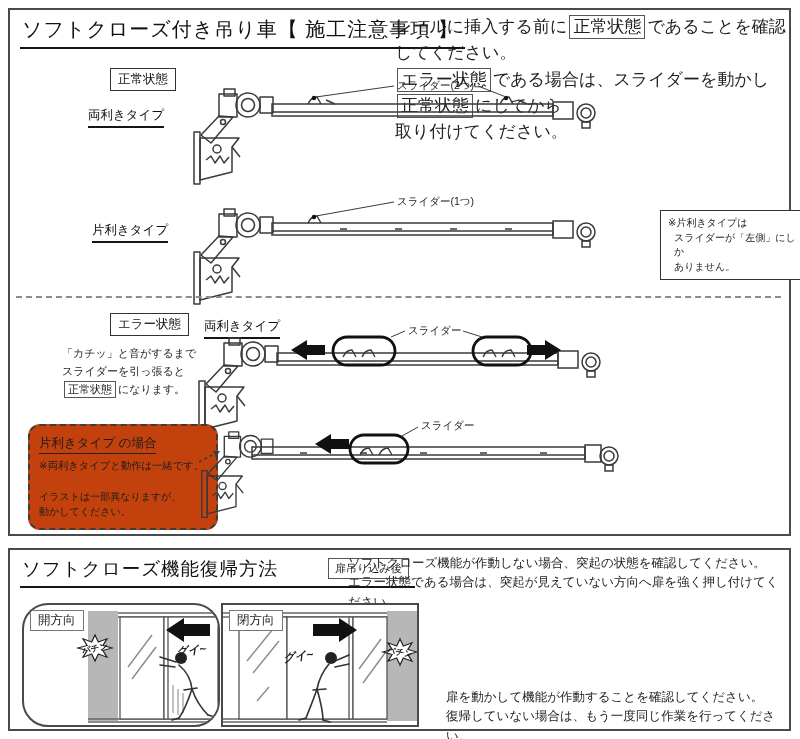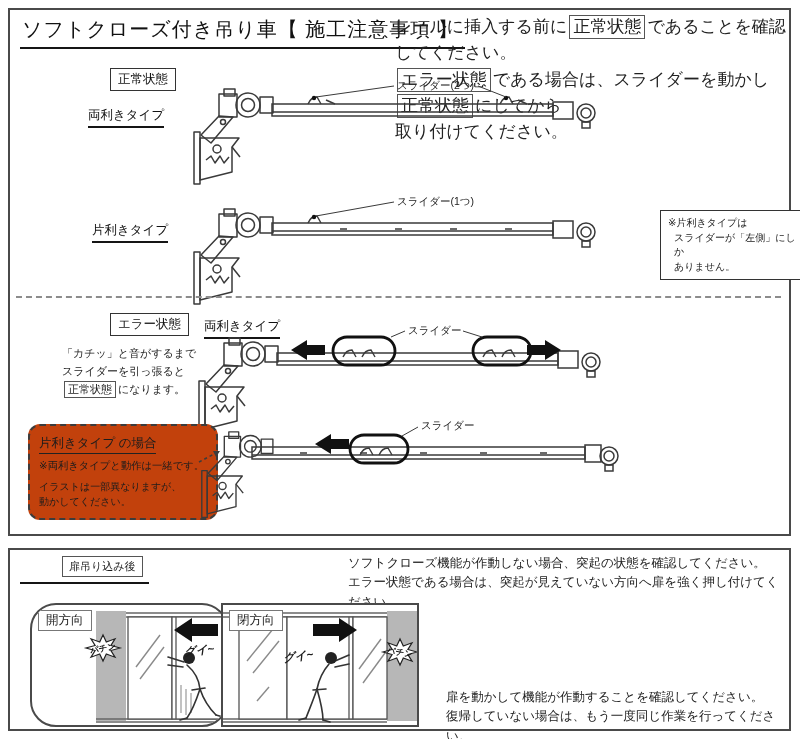--- a/index.html
+++ b/index.html
@@ -18,21 +18,21 @@
   .type-label{font-size:12.5px;font-weight:500;border-bottom:2px solid #151515;
               padding-bottom:2px;white-space:nowrap;color:#111;}
   .body-text{font-size:17px;line-height:1.55;color:#222;}
   .inline-box{border:1px solid #555;padding:0 3px;margin:0 2px;display:inline-block;line-height:1.3;}
   .note-box{border:1.5px solid #333;padding:5px 7px;font-size:10px;line-height:1.45;color:#222;background:#fff;margin-left:40px;}
   .note-indent{padding-left:6px;}
   .dashed-divider{border-top:2px dashed #8c8c8c;height:0;}
   .bubble{border:2px dashed #3c3c3c;border-radius:12px;padding:7px 9px 8px;background:#c2410c;}
   .bubble-title{font-size:12.5px;font-weight:500;border-bottom:1.5px solid #222;display:inline-block;
                 padding-bottom:1px;margin-bottom:5px;white-space:nowrap;}
-  .bubble-note{font-size:10.3px;margin-bottom:8px;white-space:nowrap;}
+  .bubble-note{font-size:10.3px;margin-bottom:18px;white-space:nowrap;}
   .bubble-body{font-size:10px;line-height:1.45;white-space:nowrap;font-family:Liberation Mono, monospace;}
   .panel{position:absolute;border:2px solid #4a4a4a;background:#fff;overflow:hidden;}
   .panel-label{position:absolute;border:1.5px solid #777;background:#fff;font-size:12.5px;
                padding:1px 7px;white-space:nowrap;z-index:3;}
   .push-text{position:absolute;font-size:11.5px;font-weight:700;font-style:italic;z-index:3;white-space:nowrap;}
   svg text{font-family:"Liberation Sans","DejaVu Sans",sans-serif;}
 </style>
 </head>
 <body>
 
@@ -185,29 +185,30 @@
       <use href="#bump" x="160" y="40"></use>
       <use href="#bump" x="179" y="40"></use>
       <line x1="218" y1="12" x2="202" y2="21" stroke="#3a3a3a" stroke-width="1"></line>
       <text x="221" y="14" font-size="10.5" fill="#222">スライダー</text>
     </svg>
   </div>
 
   <div class="section-box" style="left:8px;top:548px;width:779px;height:179px;">
 
     <div class="abs title-row" style="left:10px;top:6px;">
+      <span class="sub-title">ソフトクローズ機能復帰方法</span>
       <span class="badge-box">扉吊り込み後</span>
     </div>
 
     <div class="abs body-text" style="left:338px;top:4px;width:440px;font-size:12.5px;">
       <div>ソフトクローズ機能が作動しない場合、突起の状態を確認してください。</div>
       <div>エラー状態である場合は、突起が見えていない方向へ扉を強く押し付けてください。</div>
     </div>
 
-    <div class="panel" style="left:20px;top:53px;width:194px;height:120px;border-radius:26px;">
+    <div class="panel" style="left:12px;top:53px;width:194px;height:120px;border-radius:26px;">
       <svg class="abs" style="left:0;top:0;" width="194" height="120" viewBox="0 0 194 120">
         <rect x="64" y="6" width="30" height="110" fill="#b7b7b7"></rect>
         <g stroke="#666" stroke-width="1.5" fill="none">
           <line x1="94" y1="8" x2="194" y2="8"></line>
           <line x1="94" y1="12" x2="194" y2="12"></line>
           <line x1="64" y1="114" x2="194" y2="114"></line>
           <line x1="64" y1="117" x2="194" y2="117"></line>
         </g>
         <g stroke="#555" stroke-width="1.3" fill="#fff">
           <rect x="96" y="12" width="44" height="102"></rect>

